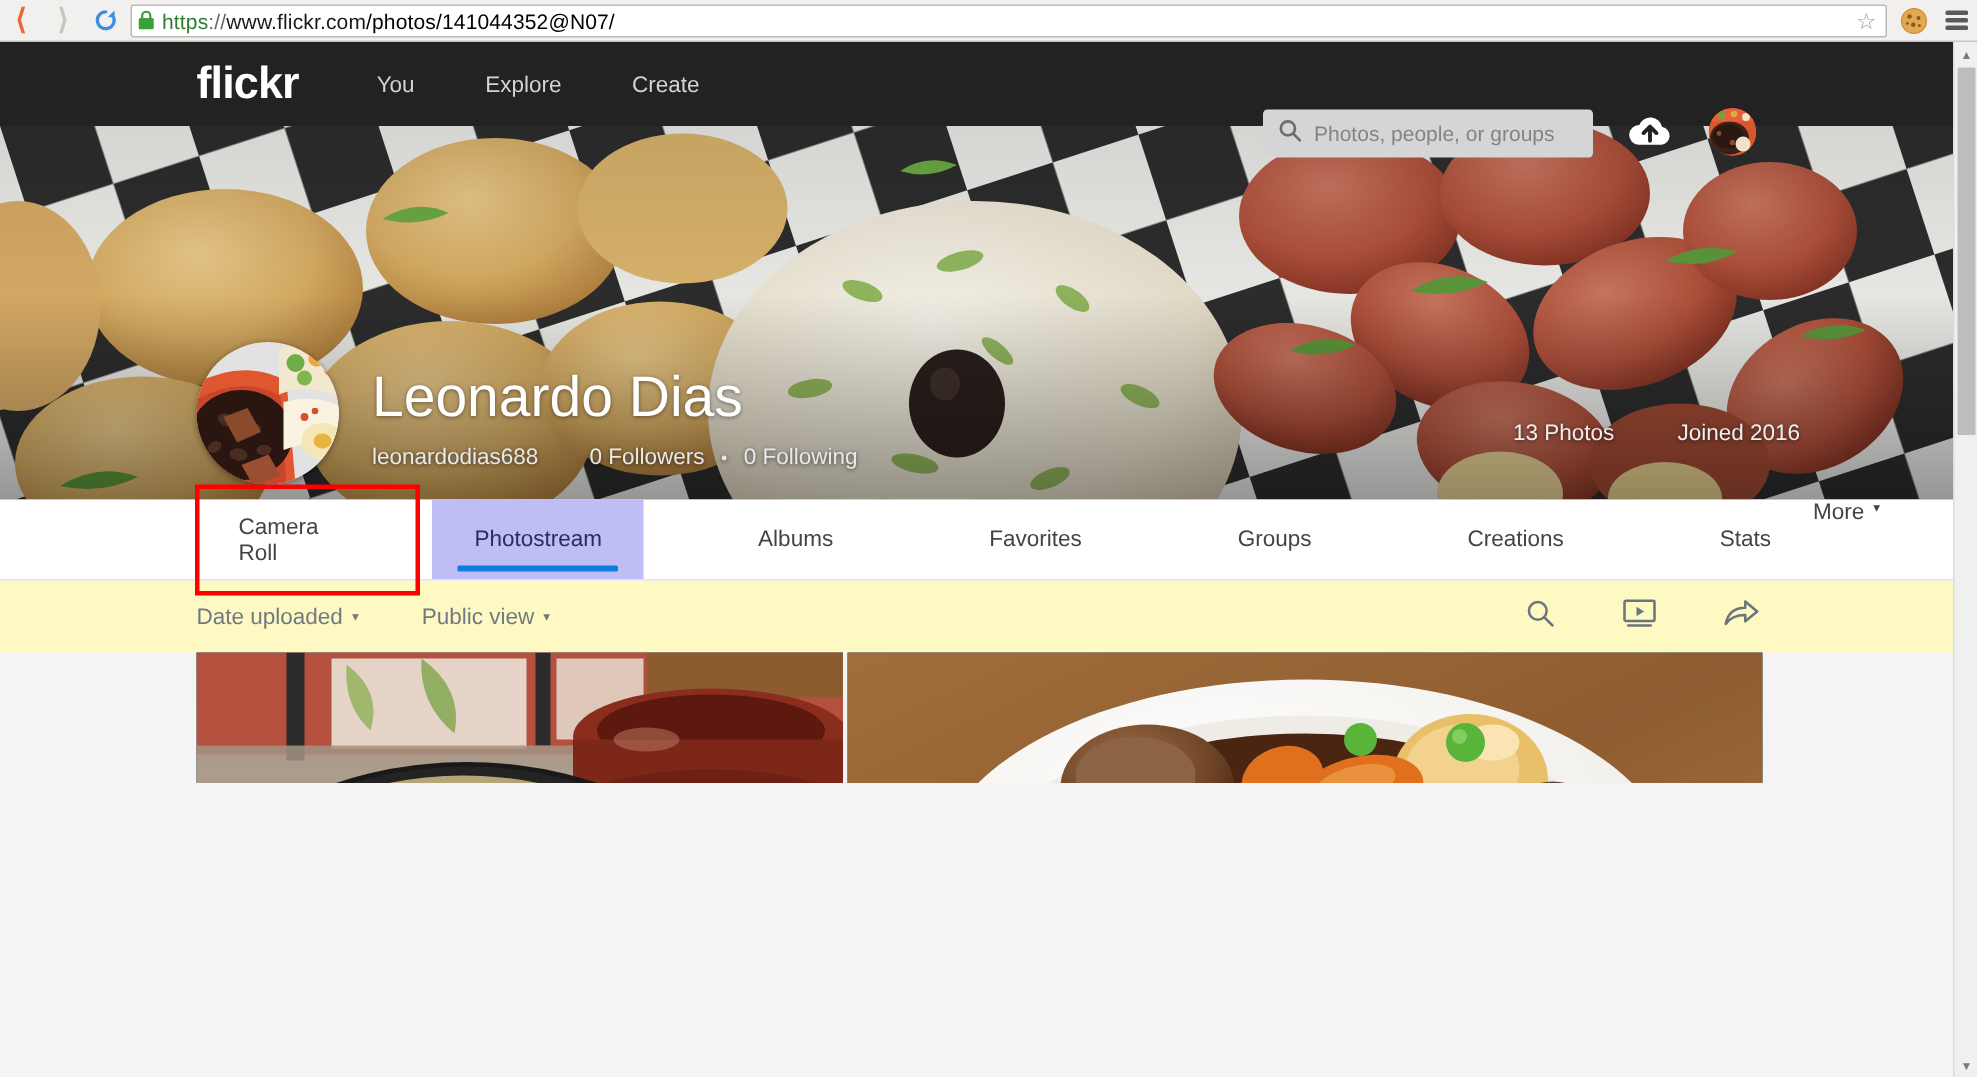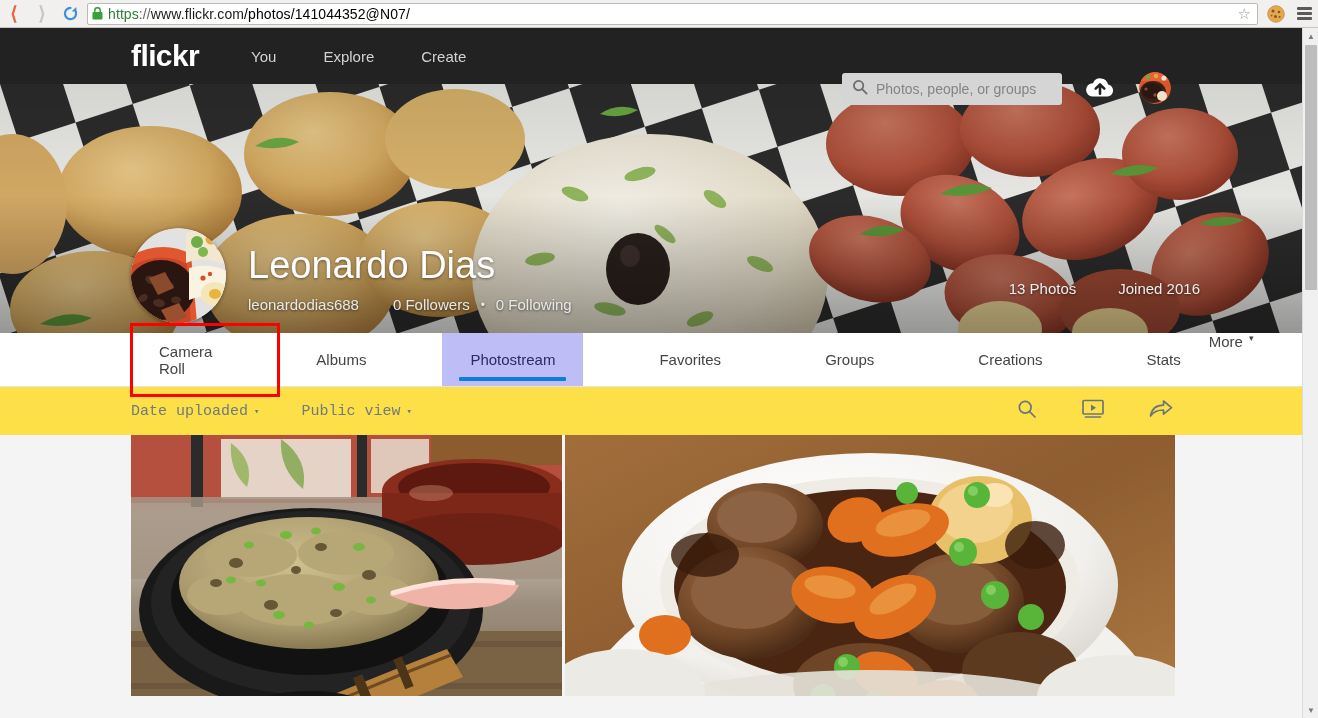--- a/index.html
+++ b/index.html
@@ -49,21 +49,21 @@
   .hamburger { width: 15px; }
   .hamburger span {
     display: block; height: 2.5px; background: #5a5a5a;
     margin-bottom: 2.5px; border-radius: 1px;
   }
   .hamburger span:last-child { margin-bottom: 0; }
 
   
   .viewport {
     position: absolute; top: 28px; left: 0;
-    width: 1302px; height: 668px;
+    width: 1302px; height: 494px;
     overflow: hidden; background: #f4f4f4;
   }
 
   
   .flickr-nav {
     height: 56px; background: #222222;
     display: flex; align-items: center;
     position: relative; z-index: 5;
   }
   .flickr-logo {
@@ -163,22 +163,21 @@
     position: absolute;
     left: 130px; top: -10px;
     width: 150px; height: 74px;
     border: 3px solid #ff0000;
     pointer-events: none; z-index: 9;
   }
 
   
   .filterbar {
     height: 48px; display: flex; align-items: center;
-    background: #fde047;
-    font-family: Liberation Mono, monospace;
+    background: #fef9c3;
   }
   .filter {
     margin-left: 131px;
     font-size: 15px; color: #707a80; cursor: pointer;
     display: flex; align-items: center;
   }
   .filter + .filter { margin-left: 42px; }
   .filter .caret { color: #707a80; }
   .filter-actions {
     margin-left: auto; margin-right: 129px;
@@ -438,22 +437,22 @@
 
     <div class="cover-stats">
       <span>13 Photos</span>
       <span>Joined 2016</span>
     </div>
   </div>
 
   <div class="tabbar">
     <div class="tabs">
       <div class="tab">Camera Roll</div>
+      <div class="tab active">Photostream</div>
       <div class="tab">Albums</div>
-      <div class="tab active">Photostream</div>
       <div class="tab">Favorites</div>
       <div class="tab">Groups</div>
       <div class="tab">Creations</div>
       <div class="tab">Stats</div>
     </div>
     <div class="tab-more">
       <span>More</span>
       <span class="caret">▾</span>
     </div>
     <div class="redbox"></div>

